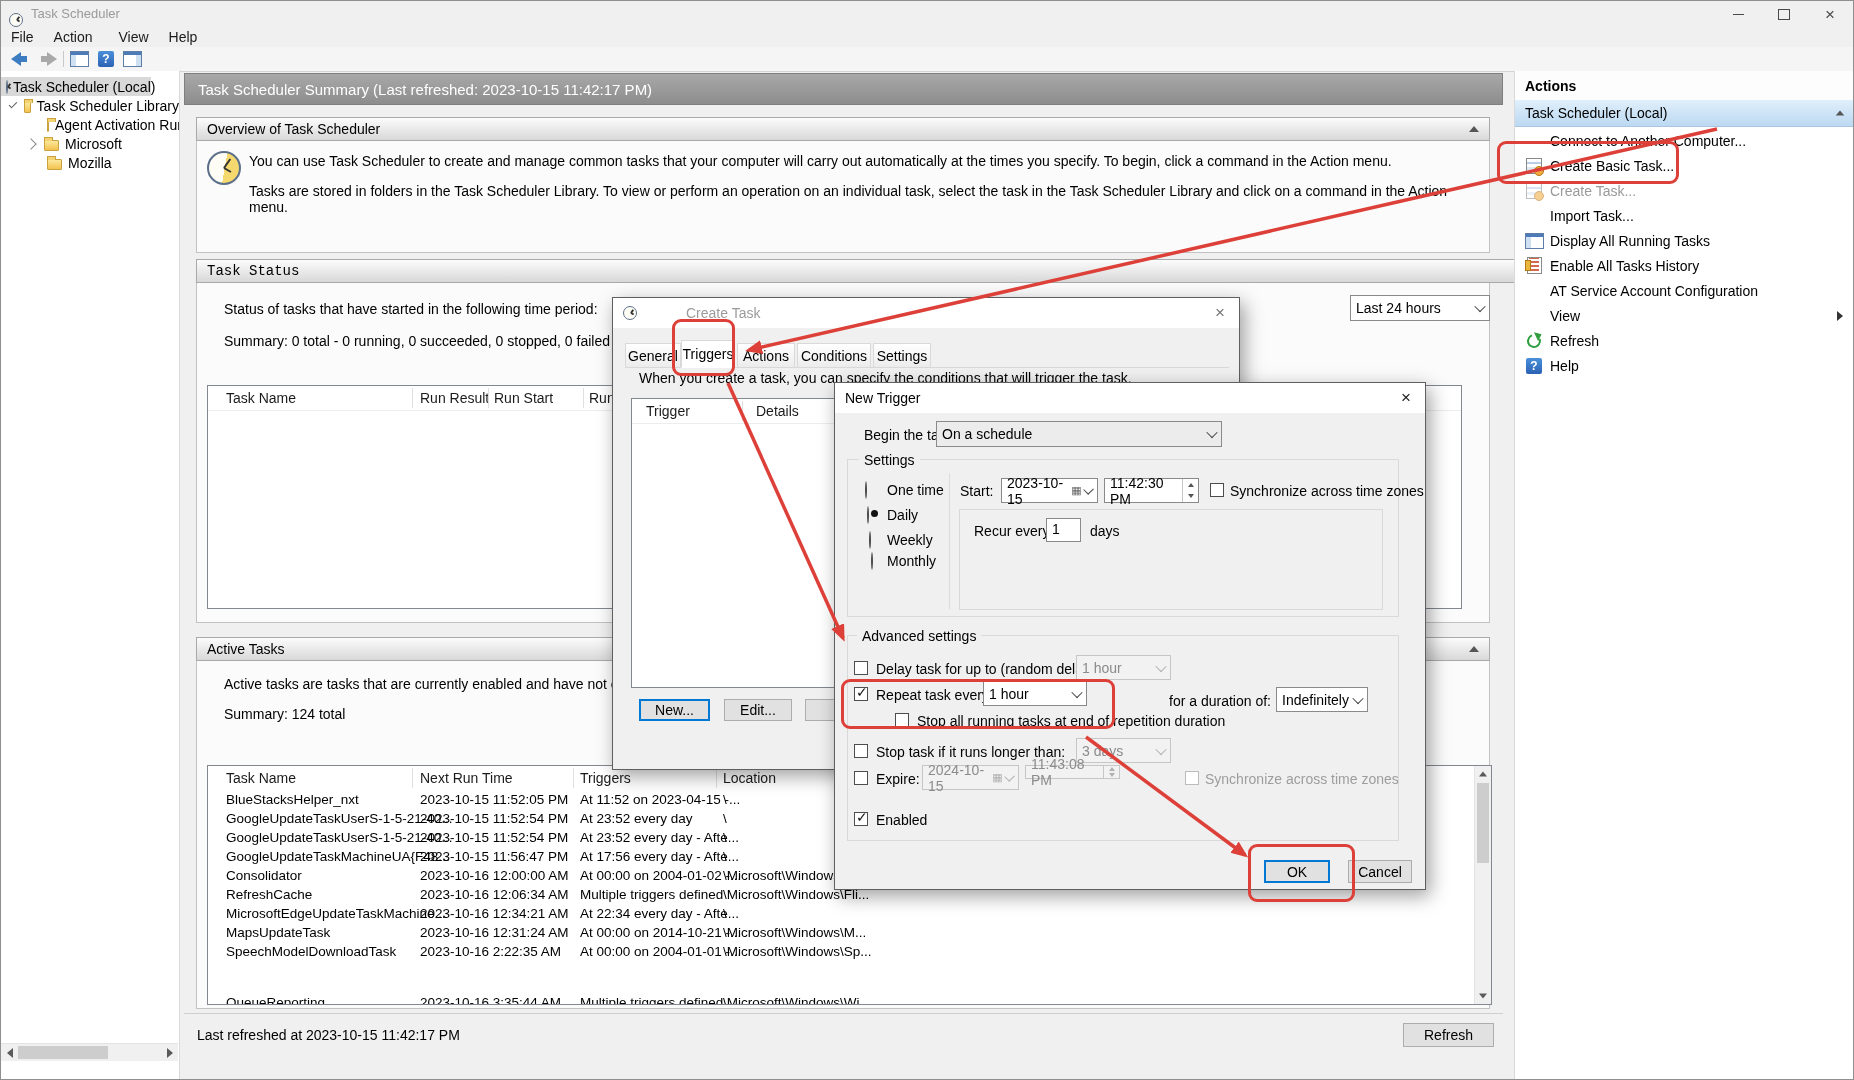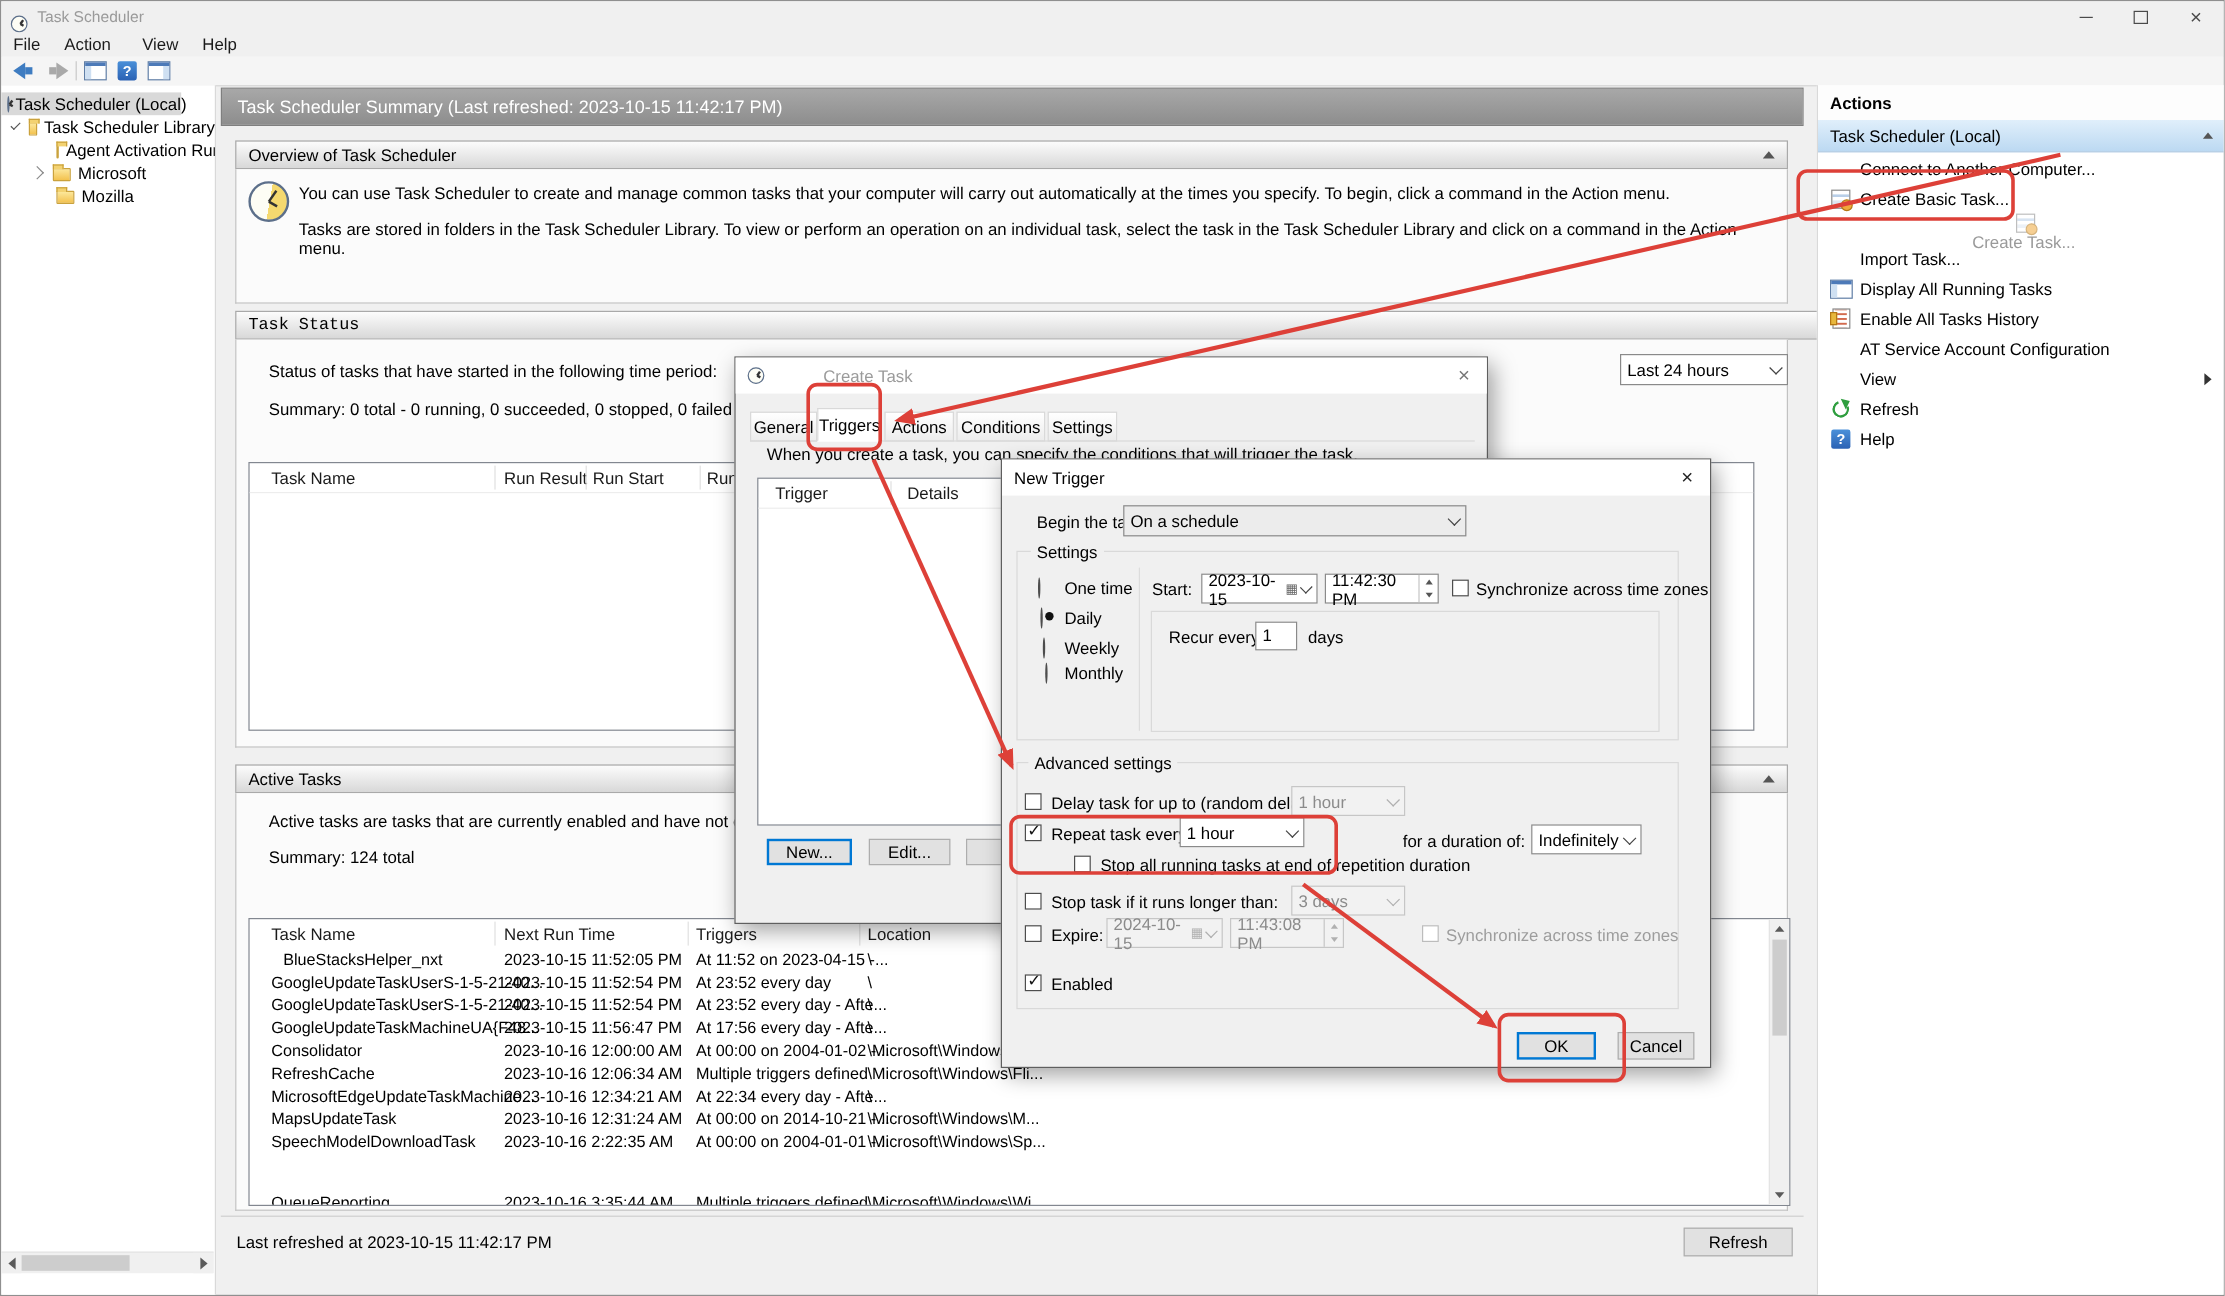--- a/index.html
+++ b/index.html
@@ -219,21 +219,21 @@
     <div class="abs listbox" style="left:10px;top:104px;width:1285px;height:240px;overflow:hidden;">
       <span class="abs th" style="left:18px;top:4px;">Task Name</span>
       <span class="abs th" style="left:212px;top:4px;">Next Run Time</span>
       <span class="abs th" style="left:372px;top:4px;">Triggers</span>
       <span class="abs th" style="left:515px;top:4px;">Location</span>
       <span class="col-div" style="left:204px;height:20px;"></span>
       <span class="col-div" style="left:365px;height:20px;"></span>
       <span class="col-div" style="left:508px;height:20px;"></span>
 
       <div class="abs atrow" style="left:0;top:26px;width:100%;height:19px;">
-        <span style="left:28px;">BlueStacksHelper_nxt</span>
+        <span style="left:18px;">BlueStacksHelper_nxt</span>
           <span style="left:212px;">2023-10-15 11:52:05 PM</span>
           <span style="left:372px;">At 11:52 on 2023-04-15 -...</span>
           <span style="left:515px;">\</span>
       </div>
       <div class="abs atrow" style="left:0;top:45px;width:100%;height:19px;">
         <span style="left:18px;">GoogleUpdateTaskUserS-1-5-21-40...</span>
           <span style="left:212px;">2023-10-15 11:52:54 PM</span>
           <span style="left:372px;">At 23:52 every day</span>
           <span style="left:515px;">\</span>
       </div>
@@ -316,21 +316,21 @@
   <div class="action-item" style="top:127px;">
     <span class="ai-ic"></span>
     <span class="ai-lb">Connect to Another Computer...</span>
   </div>
   <div class="action-item" style="top:152px;">
     <span class="ai-ic">
         <span class="task-ic"></span>
       </span>
     <span class="ai-lb">Create Basic Task...</span>
   </div>
-  <div class="action-item" style="top:177px;color:#9a9a9a;flex-direction:column;">
+  <div class="action-item" style="top:177px;color:#9a9a9a;">
     <span class="ai-ic">
         <span class="task-ic gray"></span>
       </span>
     <span class="ai-lb">Create Task...</span>
   </div>
   <div class="action-item" style="top:202px;">
     <span class="ai-ic"></span>
     <span class="ai-lb">Import Task...</span>
   </div>
   <div class="action-item" style="top:227px;">
@@ -478,21 +478,21 @@
         <span class="chev"></span>
     </div>
 
     <span class="cb abs" style="left:19px;top:388px;"></span>
     <span class="abs" style="left:41px;top:388px;">Expire:</span>
     <div class="abs combo disabled" style="left:87px;top:382px;width:97px;height:25px;">
       <span>2024-10-15</span>
         <span class="cal" style="color:#b0b0b0;">▦</span>
         <span class="chev" style="margin-left:0;"></span>
     </div>
-    <div class="abs spinner disabled" style="left:190px;top:382px;width:95px;height:25px;">
+    <div class="abs spinner disabled" style="left:190px;top:382px;width:95px;height:14px;">
       <span>11:43:08 PM</span>
       <span class="spin-col">
           <span class="u"></span>
           <span class="d"></span>
         </span>
     </div>
     <span class="cb disabled abs" style="left:350px;top:388px;"></span>
     <span class="abs" style="left:370px;top:388px;color:#9d9d9d;white-space:nowrap;">Synchronize across time zones</span>
 
     <span class="cb checked abs" style="left:19px;top:429px;"></span>

